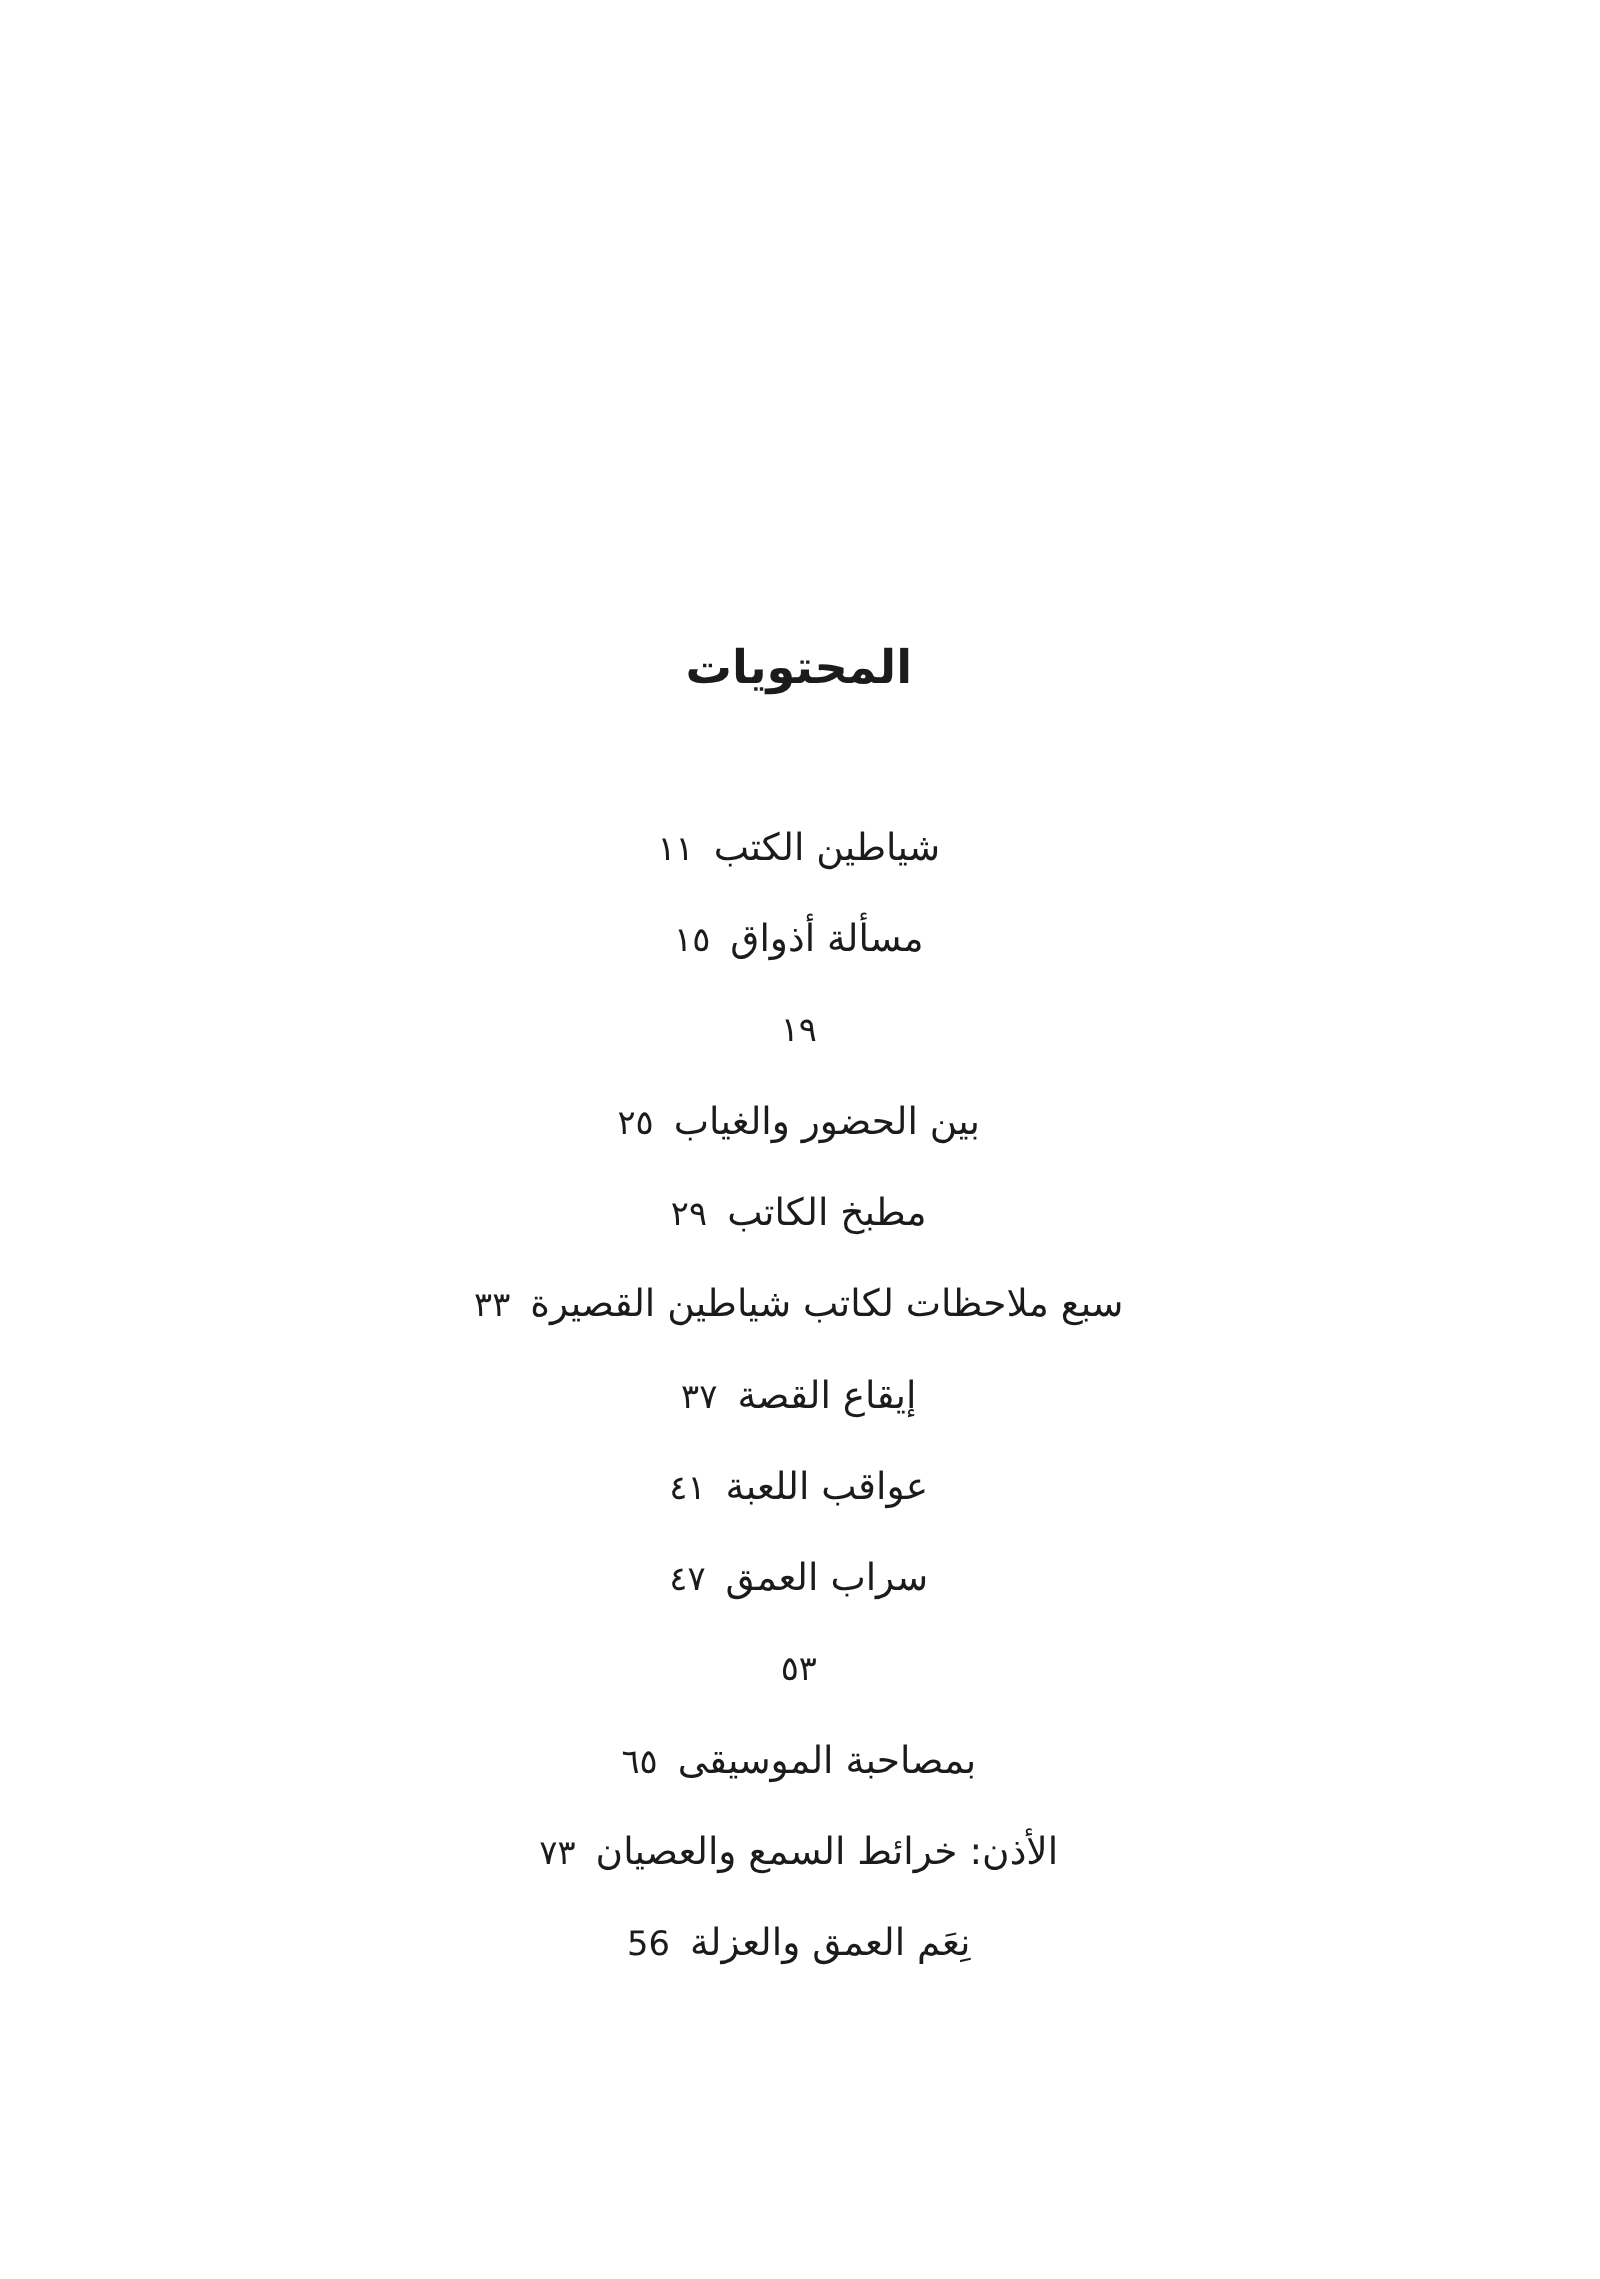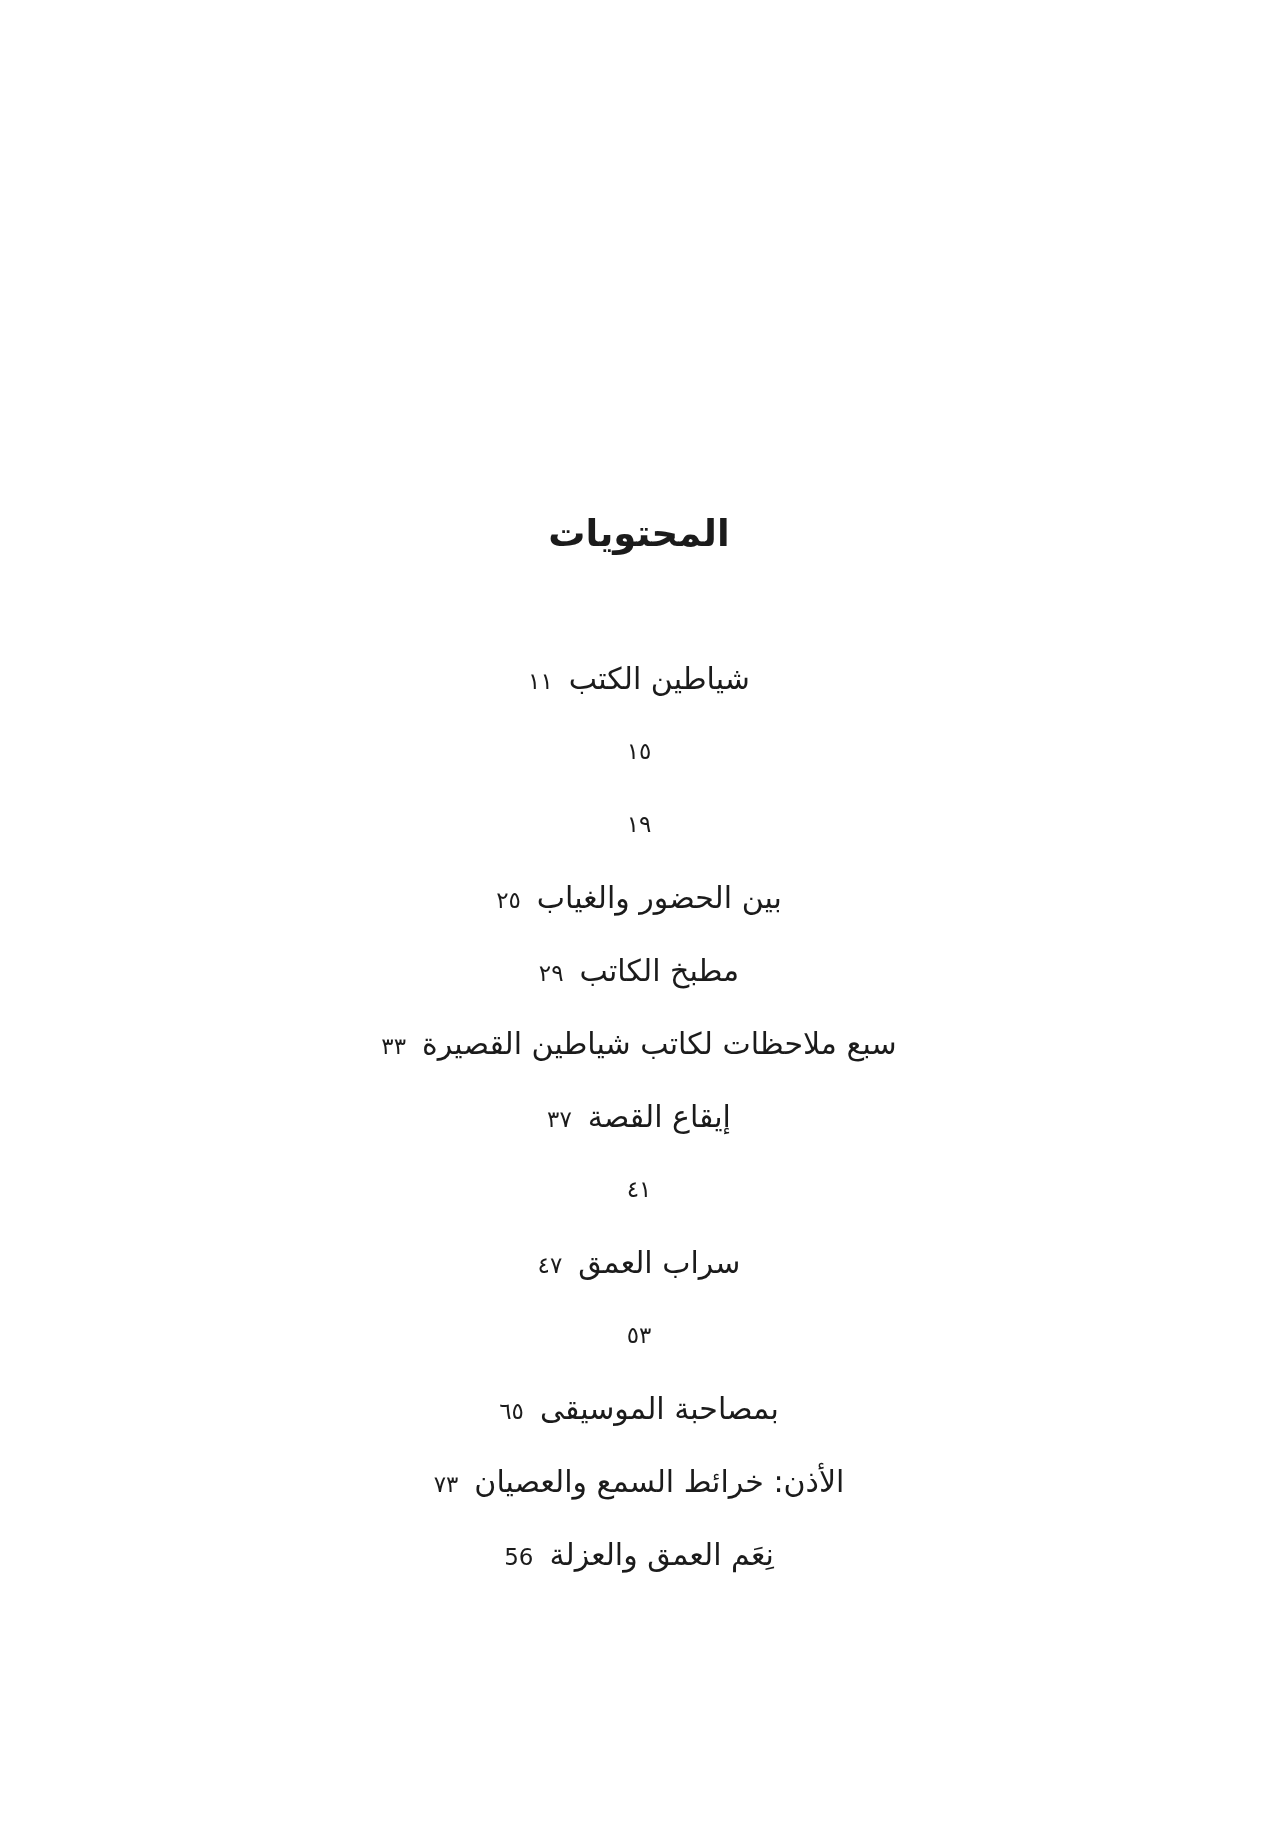--- a/index.html
+++ b/index.html
@@ -46,39 +46,40 @@
     gap: 16px;
     height: 73px;
     line-height: 73px;
     font-size: 30px;
   }
   .entry-title,
   .entry-page {
     white-space: nowrap;
   }
   .entry-page {
-    font-size: 23px;
+    font-size: 27px;
   }
 </style>
 </head>
 <body>
 
 <div class="page">
   <div class="content">
 
     <h1 class="doc-title">المحتويات</h1>
 
     <div class="toc">
 
       <div class="toc-entry">
         <span class="entry-title">شياطين الكتب</span>
         <span class="entry-page">١١</span>
       </div>
 
       <div class="toc-entry">
+        <span class="entry-title">مسألة أذواق</span>
         <span class="entry-page">١٥</span>
       </div>
 
       <div class="toc-entry">
         <span class="entry-page">١٩</span>
       </div>
 
       <div class="toc-entry">
         <span class="entry-title">بين الحضور والغياب</span>
         <span class="entry-page">٢٥</span>
@@ -93,20 +94,21 @@
         <span class="entry-title">سبع ملاحظات لكاتب شياطين القصيرة</span>
         <span class="entry-page">٣٣</span>
       </div>
 
       <div class="toc-entry">
         <span class="entry-title">إيقاع القصة</span>
         <span class="entry-page">٣٧</span>
       </div>
 
       <div class="toc-entry">
+        <span class="entry-title">عواقب اللعبة</span>
         <span class="entry-page">٤١</span>
       </div>
 
       <div class="toc-entry">
         <span class="entry-title">سراب العمق</span>
         <span class="entry-page">٤٧</span>
       </div>
 
       <div class="toc-entry">
         <span class="entry-page">٥٣</span>

